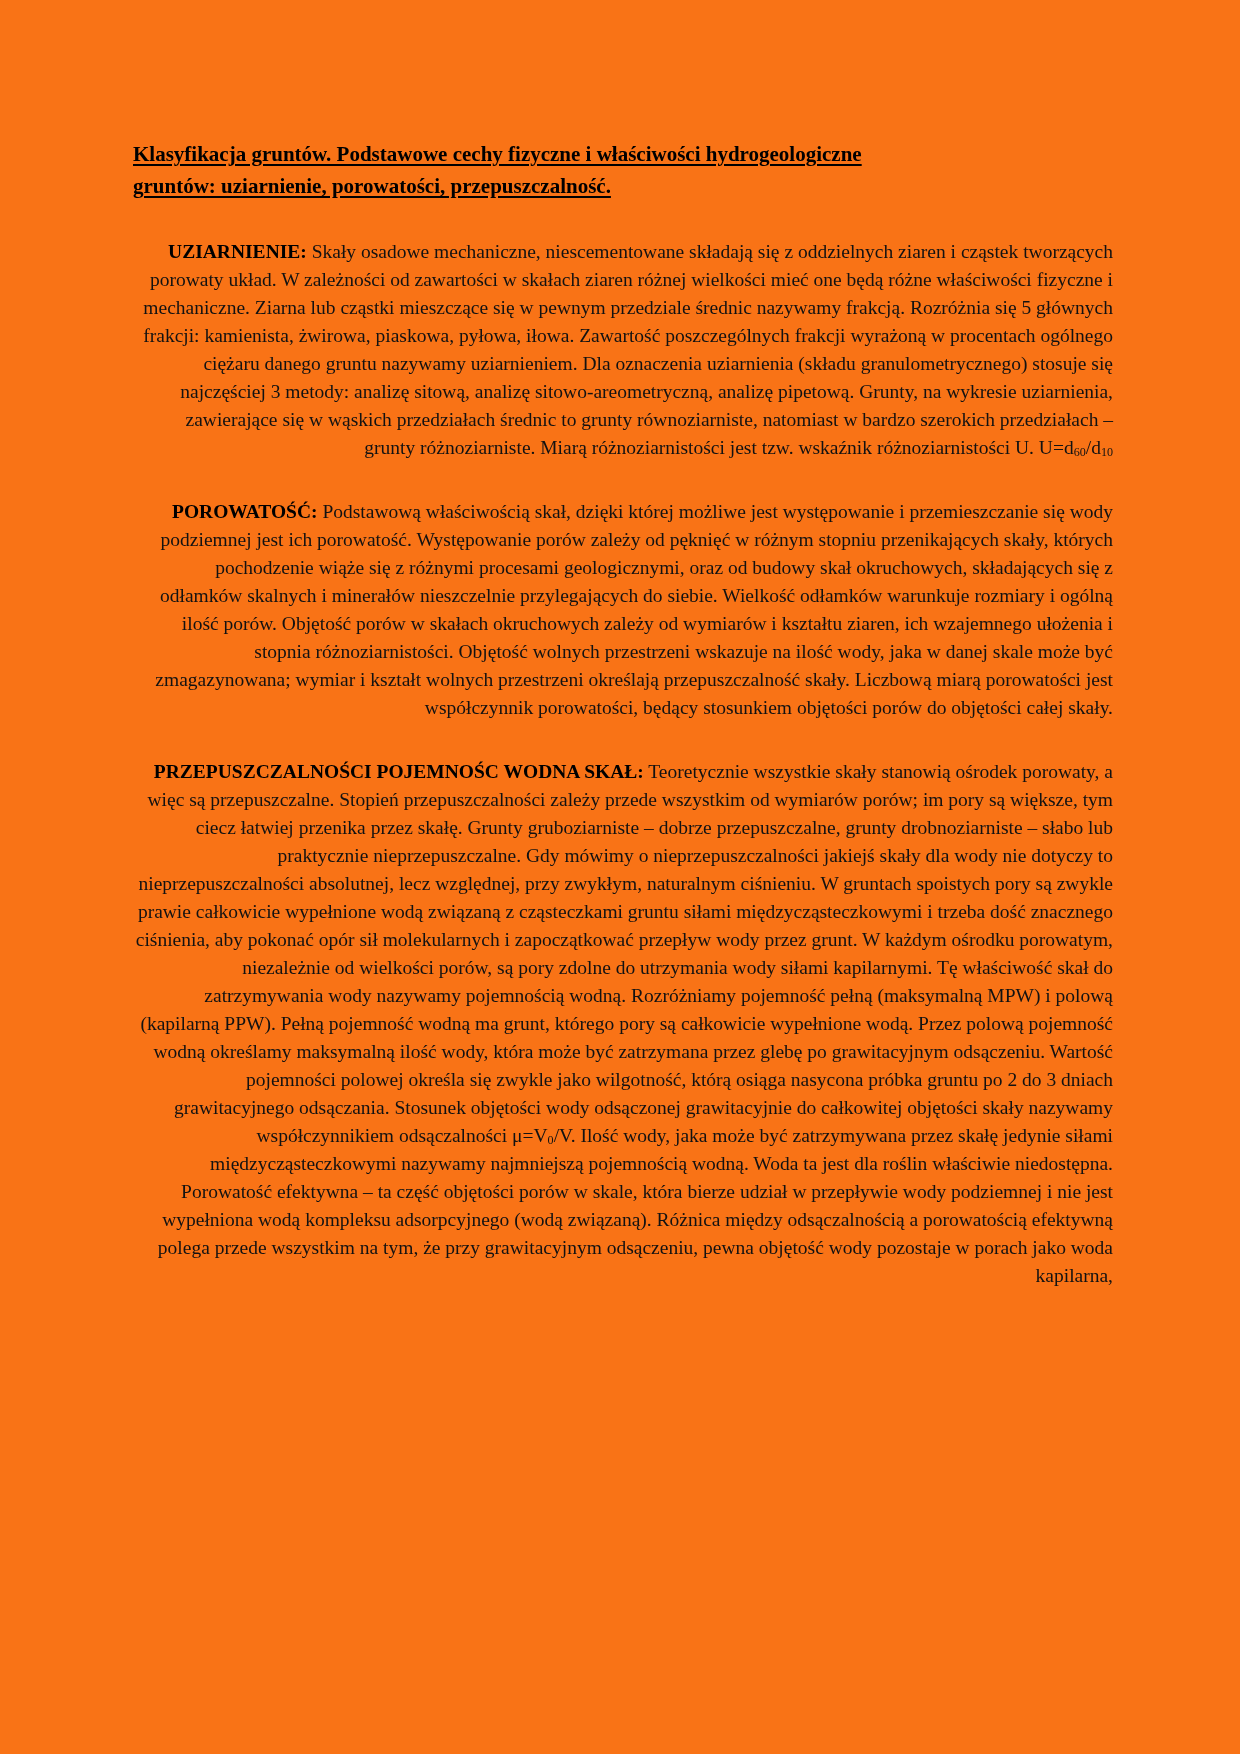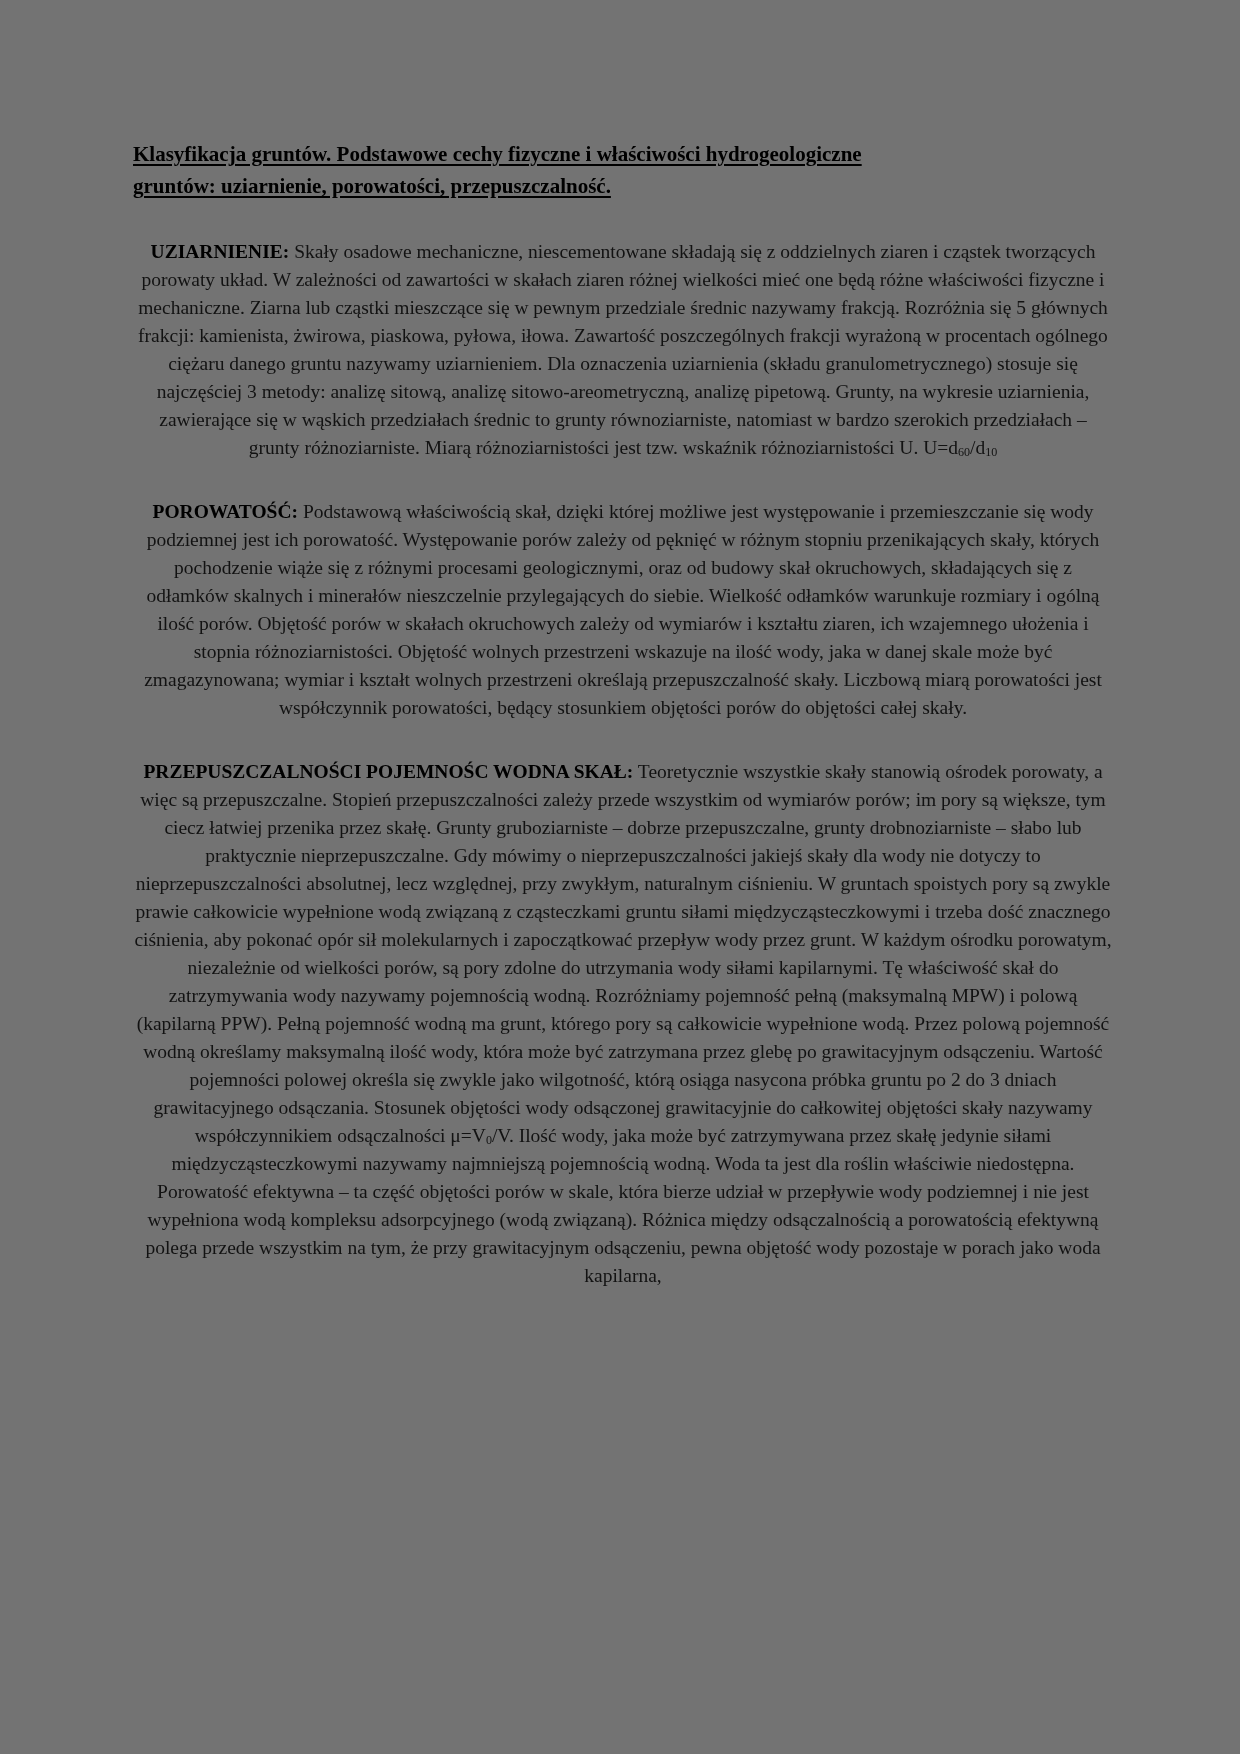--- a/index.html
+++ b/index.html
@@ -4,21 +4,21 @@
 <style>
   html, body {
     margin: 0;
     padding: 0;
     background: #ffffff;
   }
   .page {
     position: relative;
     width: 1240px;
     height: 1754px;
-    background: #737373;
+    background: #f97316;
     overflow: hidden;
     font-family: "Liberation Serif", "DejaVu Serif", serif;
     color: #121212;
   }
   .content {
     position: absolute;
     left: 133px;
     top: 138px;
     width: 980px;
   }
@@ -32,21 +32,21 @@
   .doc-title .title-line {
     display: block;
     text-decoration: underline;
     text-underline-offset: 3px;
     white-space: nowrap;
   }
   .para {
     font-size: 19.5px;
     line-height: 28px;
     margin: 36px 0 0 0;
-    text-align: center;
+    text-align: right;
     color: #121212;
   }
   .para .para-header {
     font-weight: bold;
     color: #000000;
   }
   .para sub {
     font-size: 0.62em;
     line-height: 0;
     vertical-align: -0.18em;

